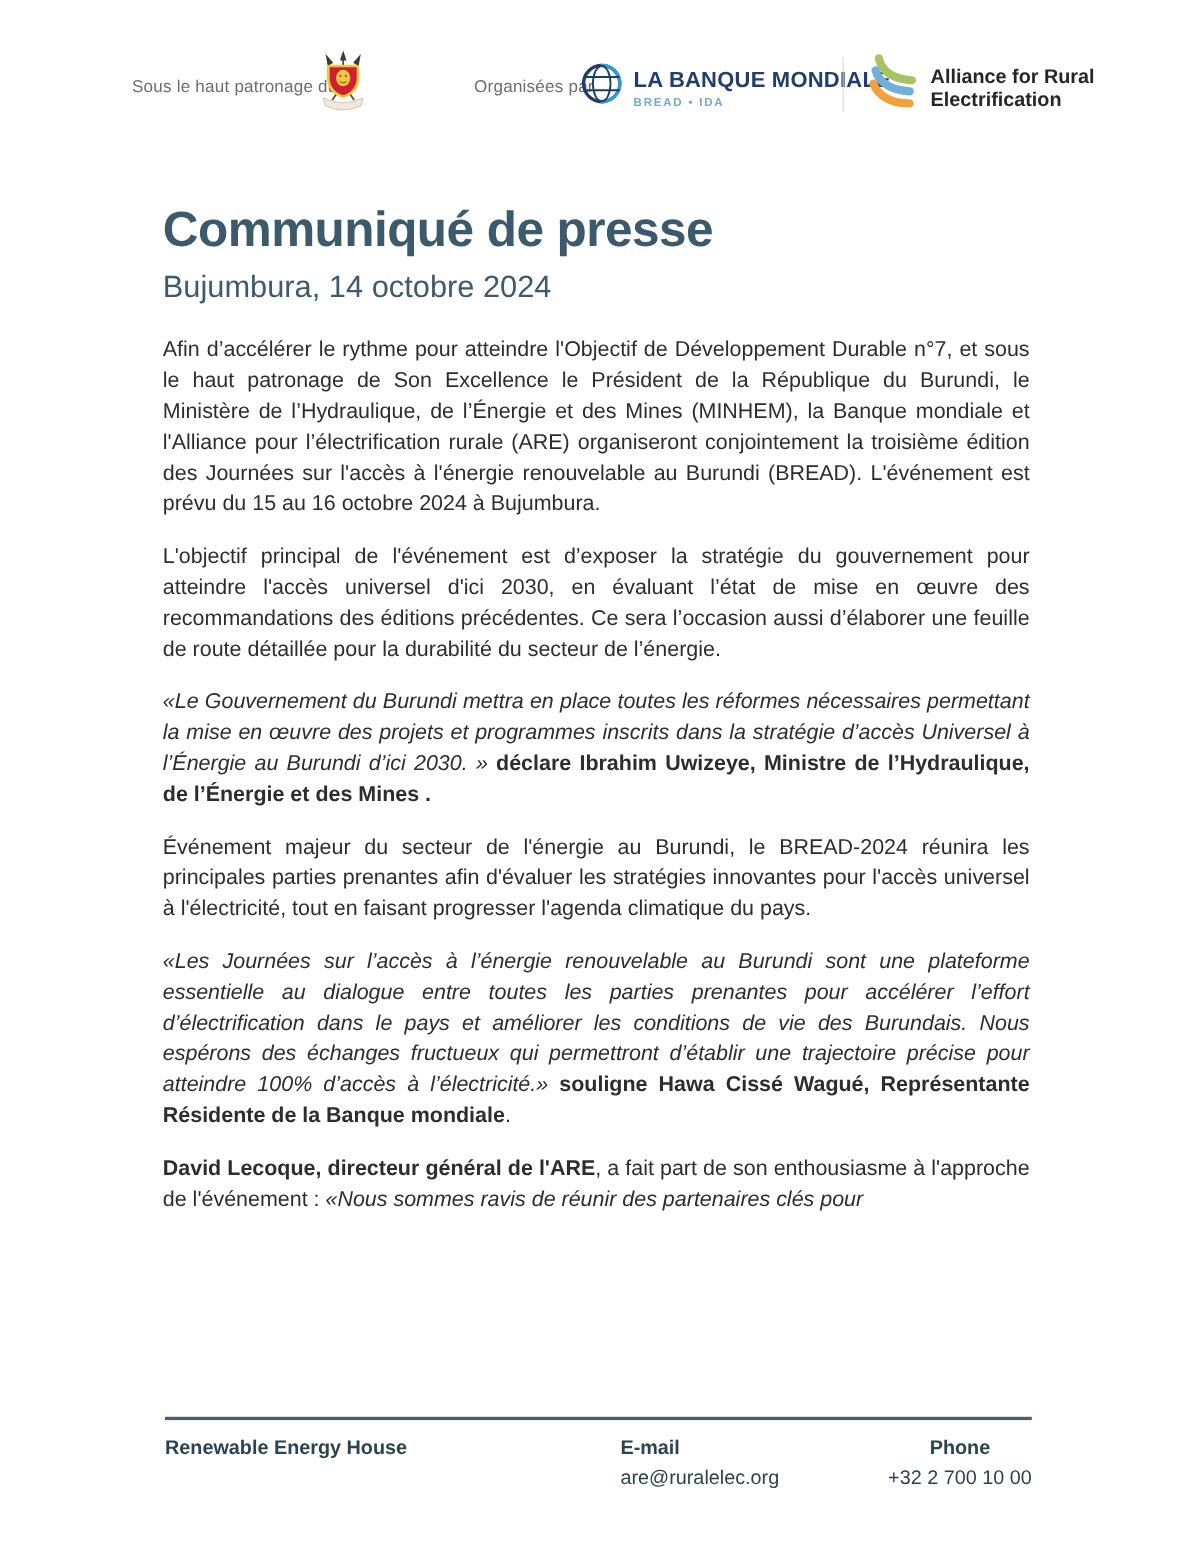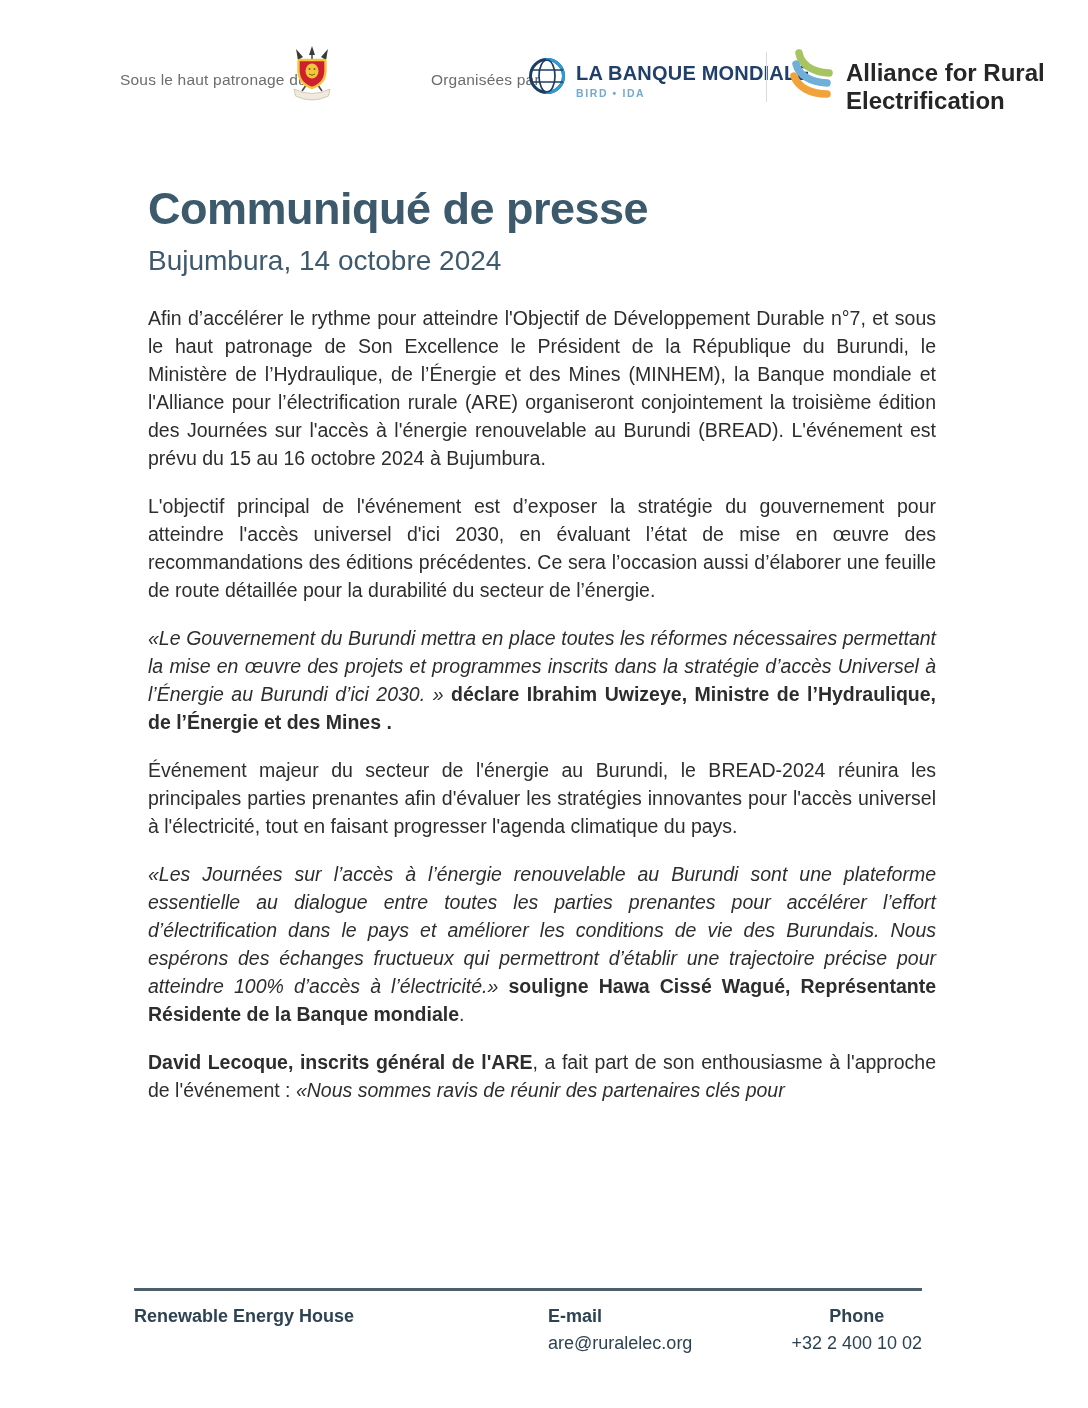--- a/index.html
+++ b/index.html
@@ -22,21 +22,21 @@
   }
   .patronage { left: 120px; }
   .organised { left: 431px; }
   .coat { position: absolute; left: 287px; top: 45px; }
   .wb { position: absolute; left: 527px; top: 55px; display: flex; align-items: flex-start; }
   .wb-text { margin-left: 9px; padding-top: 7px; }
   .wb-name { display: block; font-size: 20px; font-weight: 700; color: #20406b; letter-spacing: 0.2px; white-space: nowrap; }
   .wb-sub  { display: block; font-size: 10.5px; font-weight: 700; color: #74aacb; letter-spacing: 1.6px; margin-top: 2px; }
   .logo-divider { position: absolute; left: 766px; top: 52px; width: 1px; height: 50px; background: #dadada; }
   .are { position: absolute; left: 788px; top: 48px; display: flex; align-items: flex-start; }
-  .are-text { margin-left: 12px; padding-top: 11px; font-size: 24px; font-weight: 700; color: #262626; line-height: 1.18; }
+  .are-text { margin-left: 12px; padding-top: 11px; font-size: 18px; font-weight: 700; color: #262626; line-height: 1.18; }
   .are-text span { display: block; white-space: nowrap; }
 
   
   .content { position: absolute; left: 148px; top: 185px; width: 788px; }
   .doc-title {
     font-size: 45px; font-weight: 800; letter-spacing: -0.5px;
     color: #3c5a6c; line-height: 1.05;
   }
   .dateline { margin-top: 13px; font-size: 28px; color: #3e5a6c; }
   .headline {
@@ -47,21 +47,21 @@
   .body-text { margin-top: 27px; }
   .body-text p {
     font-size: 19.5px; line-height: 28px; color: #2d2d2d;
     text-align: justify; margin-bottom: 20px;
   }
   .seg-n { font-style: normal; margin-top: 36px; }
   .seg-i { font-style: italic; }
   .seg-b { font-weight: 700; }
 
   
-  .footer { position: absolute; left: 134px; top: 1288px; width: 788px; }
+  .footer { position: absolute; left: 150px; top: 1288px; width: 788px; }
   .footer-rule { height: 3px; background: #4e5d6a; }
   .footer-cols { display: flex; margin-top: 15px; }
   .fcol-address { width: 406px; }
   .fcol-email { width: 252px; margin-left: 22px; }
   .fcol-phone { flex: 1; text-align: center; }
   .flabel { font-size: 18px; font-weight: 700; color: #2d4352; }
   .fvalue { font-size: 18px; color: #2d4352; margin-top: 6px; white-space: nowrap; }
 </style>
 </head>
 <body>
@@ -102,21 +102,21 @@
             <circle cx="20" cy="21" r="16.5" stroke="#1d3e63" stroke-width="3"></circle>
             <path d="M20 4.5 a16.5 16.5 0 0 1 0 33" stroke="#2f9cd8" stroke-width="3"></path>
             <ellipse cx="20" cy="21" rx="8" ry="16" stroke="#1d3e63" stroke-width="1.7"></ellipse>
             <path d="M4.5 15 h31" stroke="#1d3e63" stroke-width="1.7"></path>
             <path d="M4.5 27 h31" stroke="#1d3e63" stroke-width="1.7"></path>
           </g>
         </svg>
       </span>
       <span class="wb-text">
         <span class="wb-name">LA BANQUE MONDIALE</span>
-        <span class="wb-sub">BIRD • IDA</span>
+        <span class="wb-sub">BREAD • IDA</span>
       </span>
     </div>
 
     <div class="logo-divider"></div>
 
     <div class="are">
       <span>
         <svg width="46" height="56" viewBox="0 0 46 56">
           <g fill="none" stroke-linecap="round">
             <path d="M11 5 C13 16 23 24 41 25" stroke="#a7c463" stroke-width="7.5"></path>
@@ -134,34 +134,34 @@
 
   <div class="content">
     <h1 class="doc-title">Communiqué de presse</h1>
     <div class="dateline">Bujumbura, 14 octobre 2024</div>
     <div class="body-text" id="paragraphs">
         <p><span class="seg-n">Afin d’accélérer le rythme pour atteindre l'Objectif de Développement Durable n°7, et sous le haut patronage de Son Excellence le Président de la République du Burundi, le Ministère de l’Hydraulique, de l’Énergie et des Mines (MINHEM), la Banque mondiale et l'Alliance pour l’électrification rurale (ARE) organiseront conjointement la troisième édition des Journées sur l'accès à l'énergie renouvelable au Burundi (BREAD). L'événement est prévu du 15 au 16 octobre 2024 à Bujumbura.</span></p>
         <p><span class="seg-n">L'objectif principal de l'événement est d’exposer la stratégie du gouvernement pour atteindre l'accès universel d'ici 2030, en évaluant l’état de mise en œuvre des recommandations des éditions précédentes. Ce sera l’occasion aussi d’élaborer une feuille de route détaillée pour la durabilité du secteur de l’énergie.</span></p>
         <p><span class="seg-i">«Le Gouvernement du Burundi mettra en place toutes les réformes nécessaires permettant la mise en œuvre des projets et programmes inscrits dans la stratégie d’accès Universel à l’Énergie au Burundi d’ici 2030. » </span><span class="seg-b">déclare Ibrahim Uwizeye, Ministre de l’Hydraulique, de l’Énergie et des Mines .</span></p>
         <p><span class="seg-n">Événement majeur du secteur de l'énergie au Burundi, le BREAD-2024 réunira les principales parties prenantes afin d'évaluer les stratégies innovantes pour l'accès universel à l'électricité, tout en faisant progresser l'agenda climatique du pays.</span></p>
         <p><span class="seg-i">«Les Journées sur l’accès à l’énergie renouvelable au Burundi sont une plateforme essentielle au dialogue entre toutes les parties prenantes pour accélérer l’effort d’électrification dans le pays et améliorer les conditions de vie des Burundais. Nous espérons des échanges fructueux qui permettront d’établir une trajectoire précise pour atteindre 100% d’accès à l’électricité.»</span><span class="seg-b"> souligne Hawa Cissé Wagué, Représentante Résidente de la Banque mondiale</span><span class="seg-n">.</span></p>
-        <p><span class="seg-b">David Lecoque, inscrits général de l'ARE</span><span class="seg-n">, a fait part de son enthousiasme à l'approche de l'événement : </span><span class="seg-i">«Nous sommes ravis de réunir des partenaires clés pour</span></p>
+        <p><span class="seg-b">David Lecoque, directeur général de l'ARE</span><span class="seg-n">, a fait part de son enthousiasme à l'approche de l'événement : </span><span class="seg-i">«Nous sommes ravis de réunir des partenaires clés pour</span></p>
       </div>
   </div>
 
   <div class="footer">
     <div class="footer-rule"></div>
     <div class="footer-cols">
       <div class="fcol-address">
         <div class="flabel">Renewable Energy House</div>
       </div>
       <div class="fcol-email">
         <div class="flabel">E-mail</div>
         <div class="fvalue">are@ruralelec.org</div>
       </div>
       <div class="fcol-phone">
         <div class="flabel">Phone</div>
-        <div class="fvalue">+32 2 400 10 02</div>
+        <div class="fvalue">+32 2 700 10 00</div>
       </div>
     </div>
   </div>
 
 </div>
 
 </body></html>

